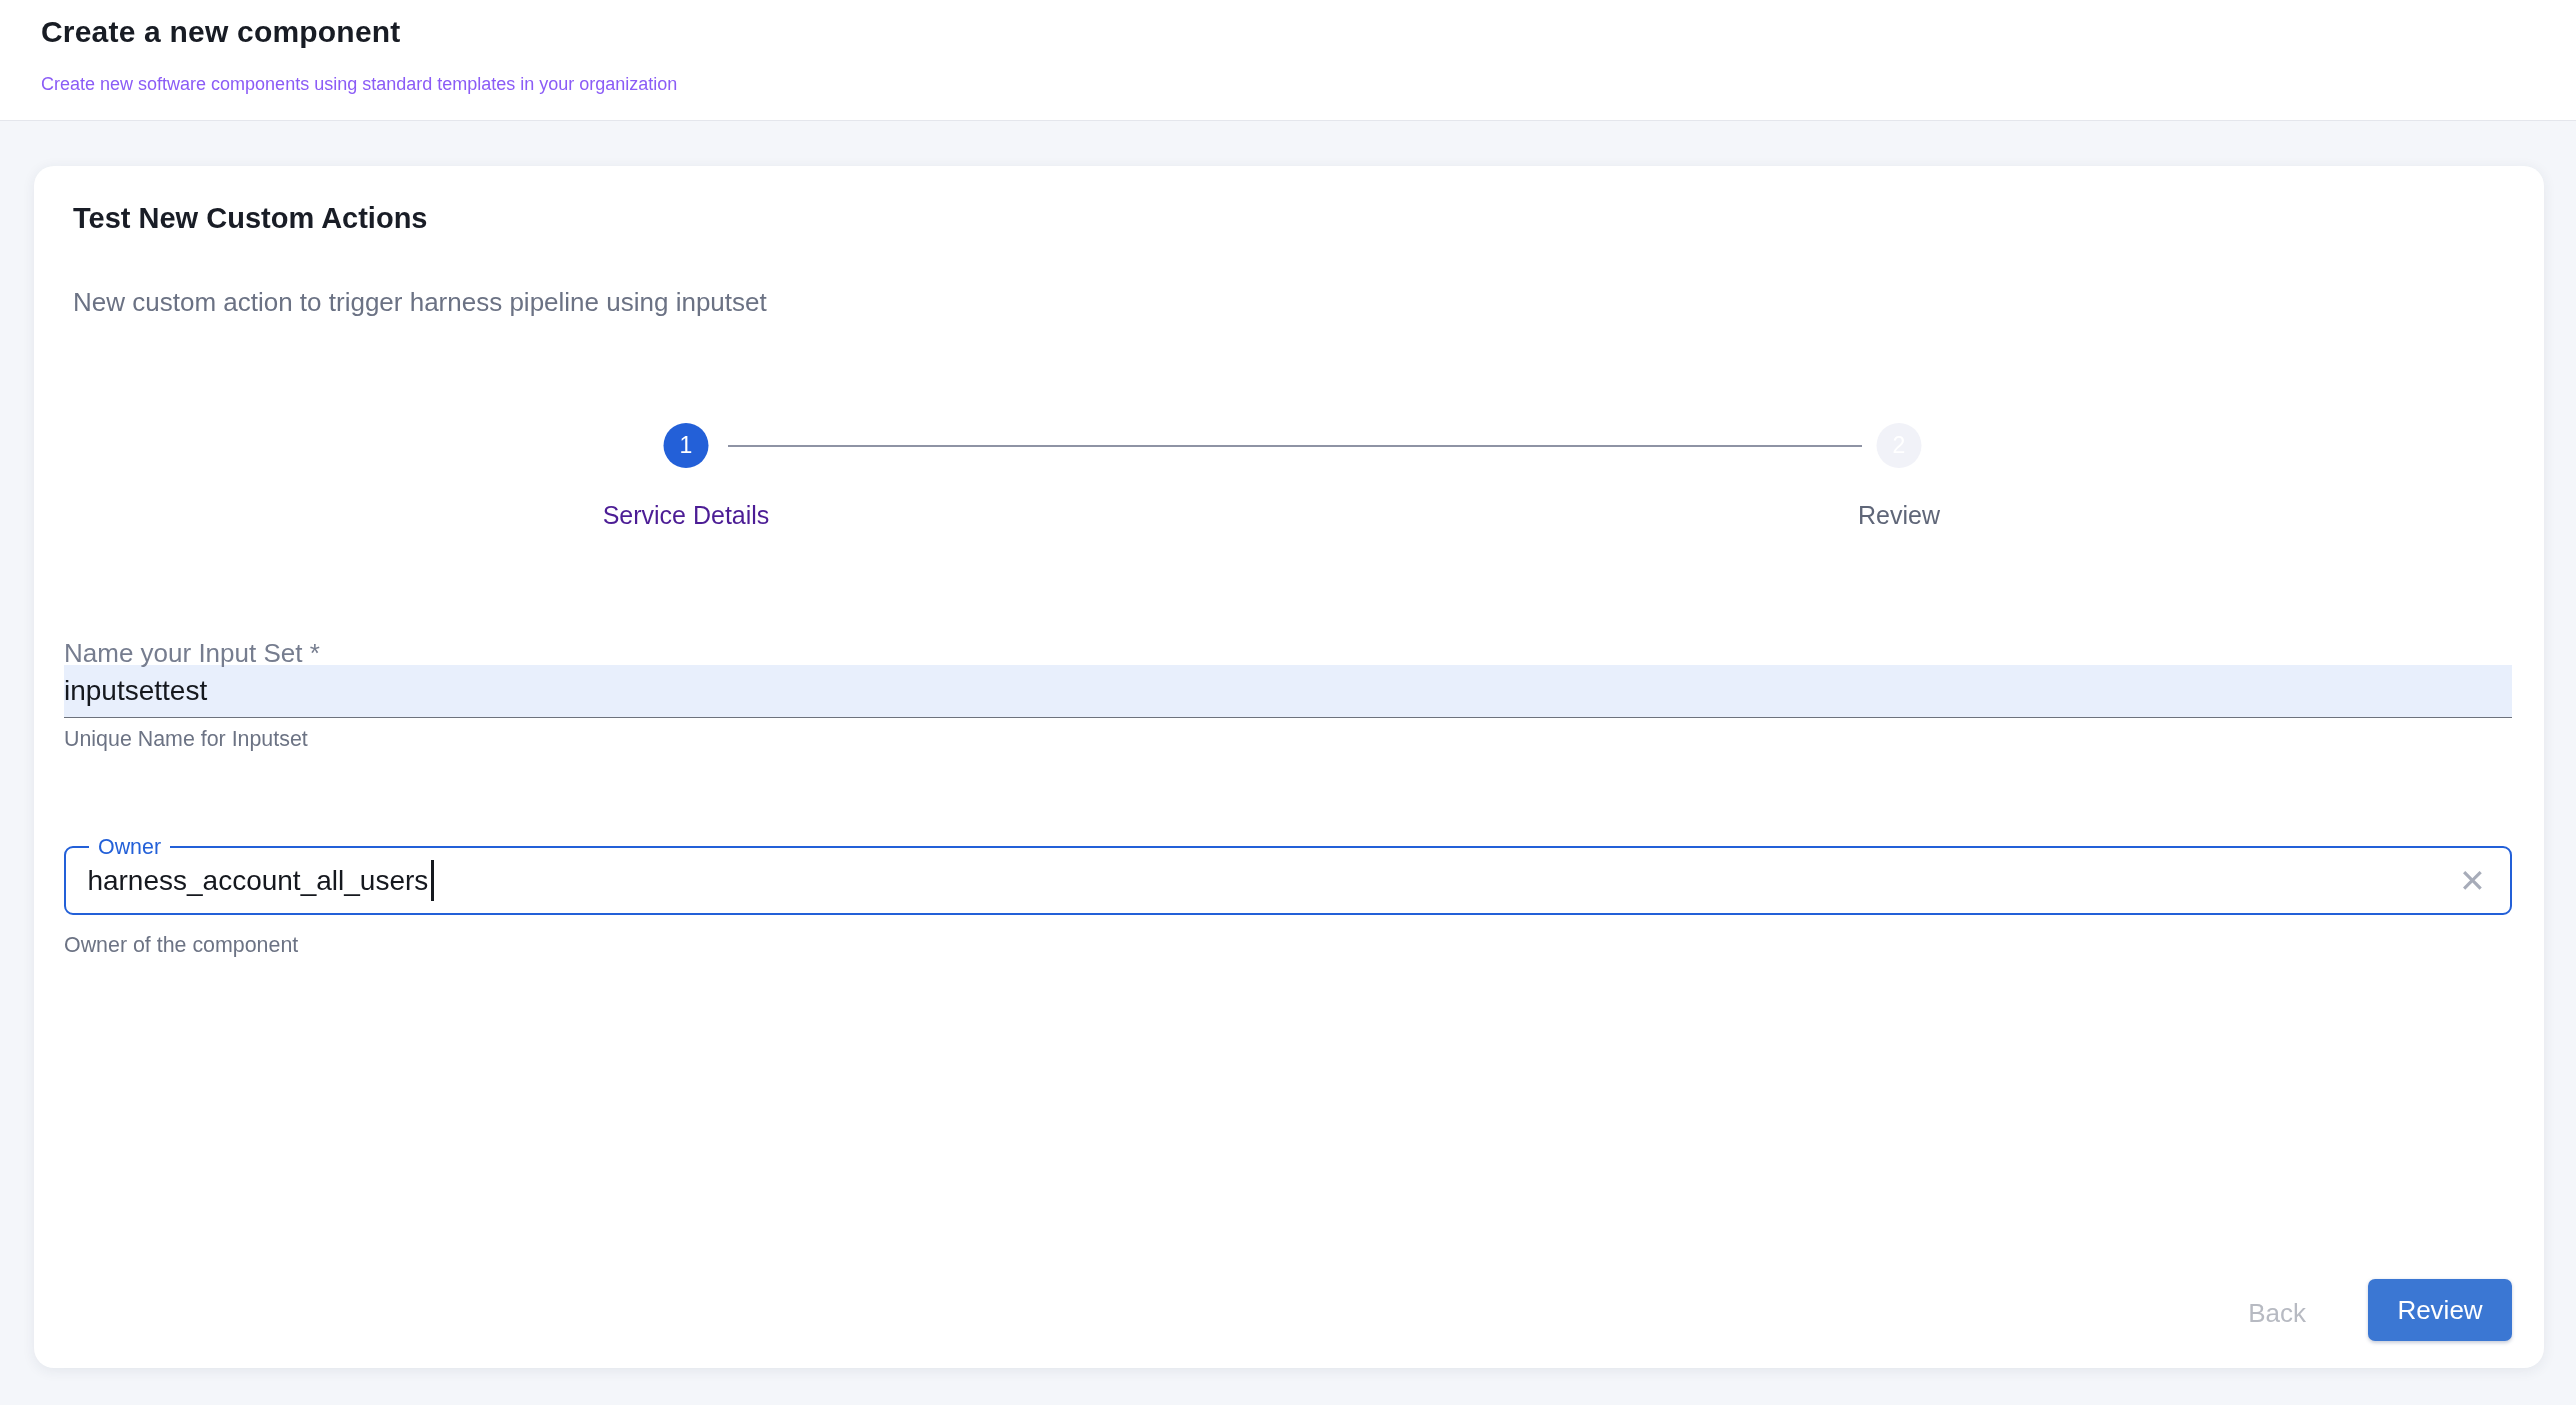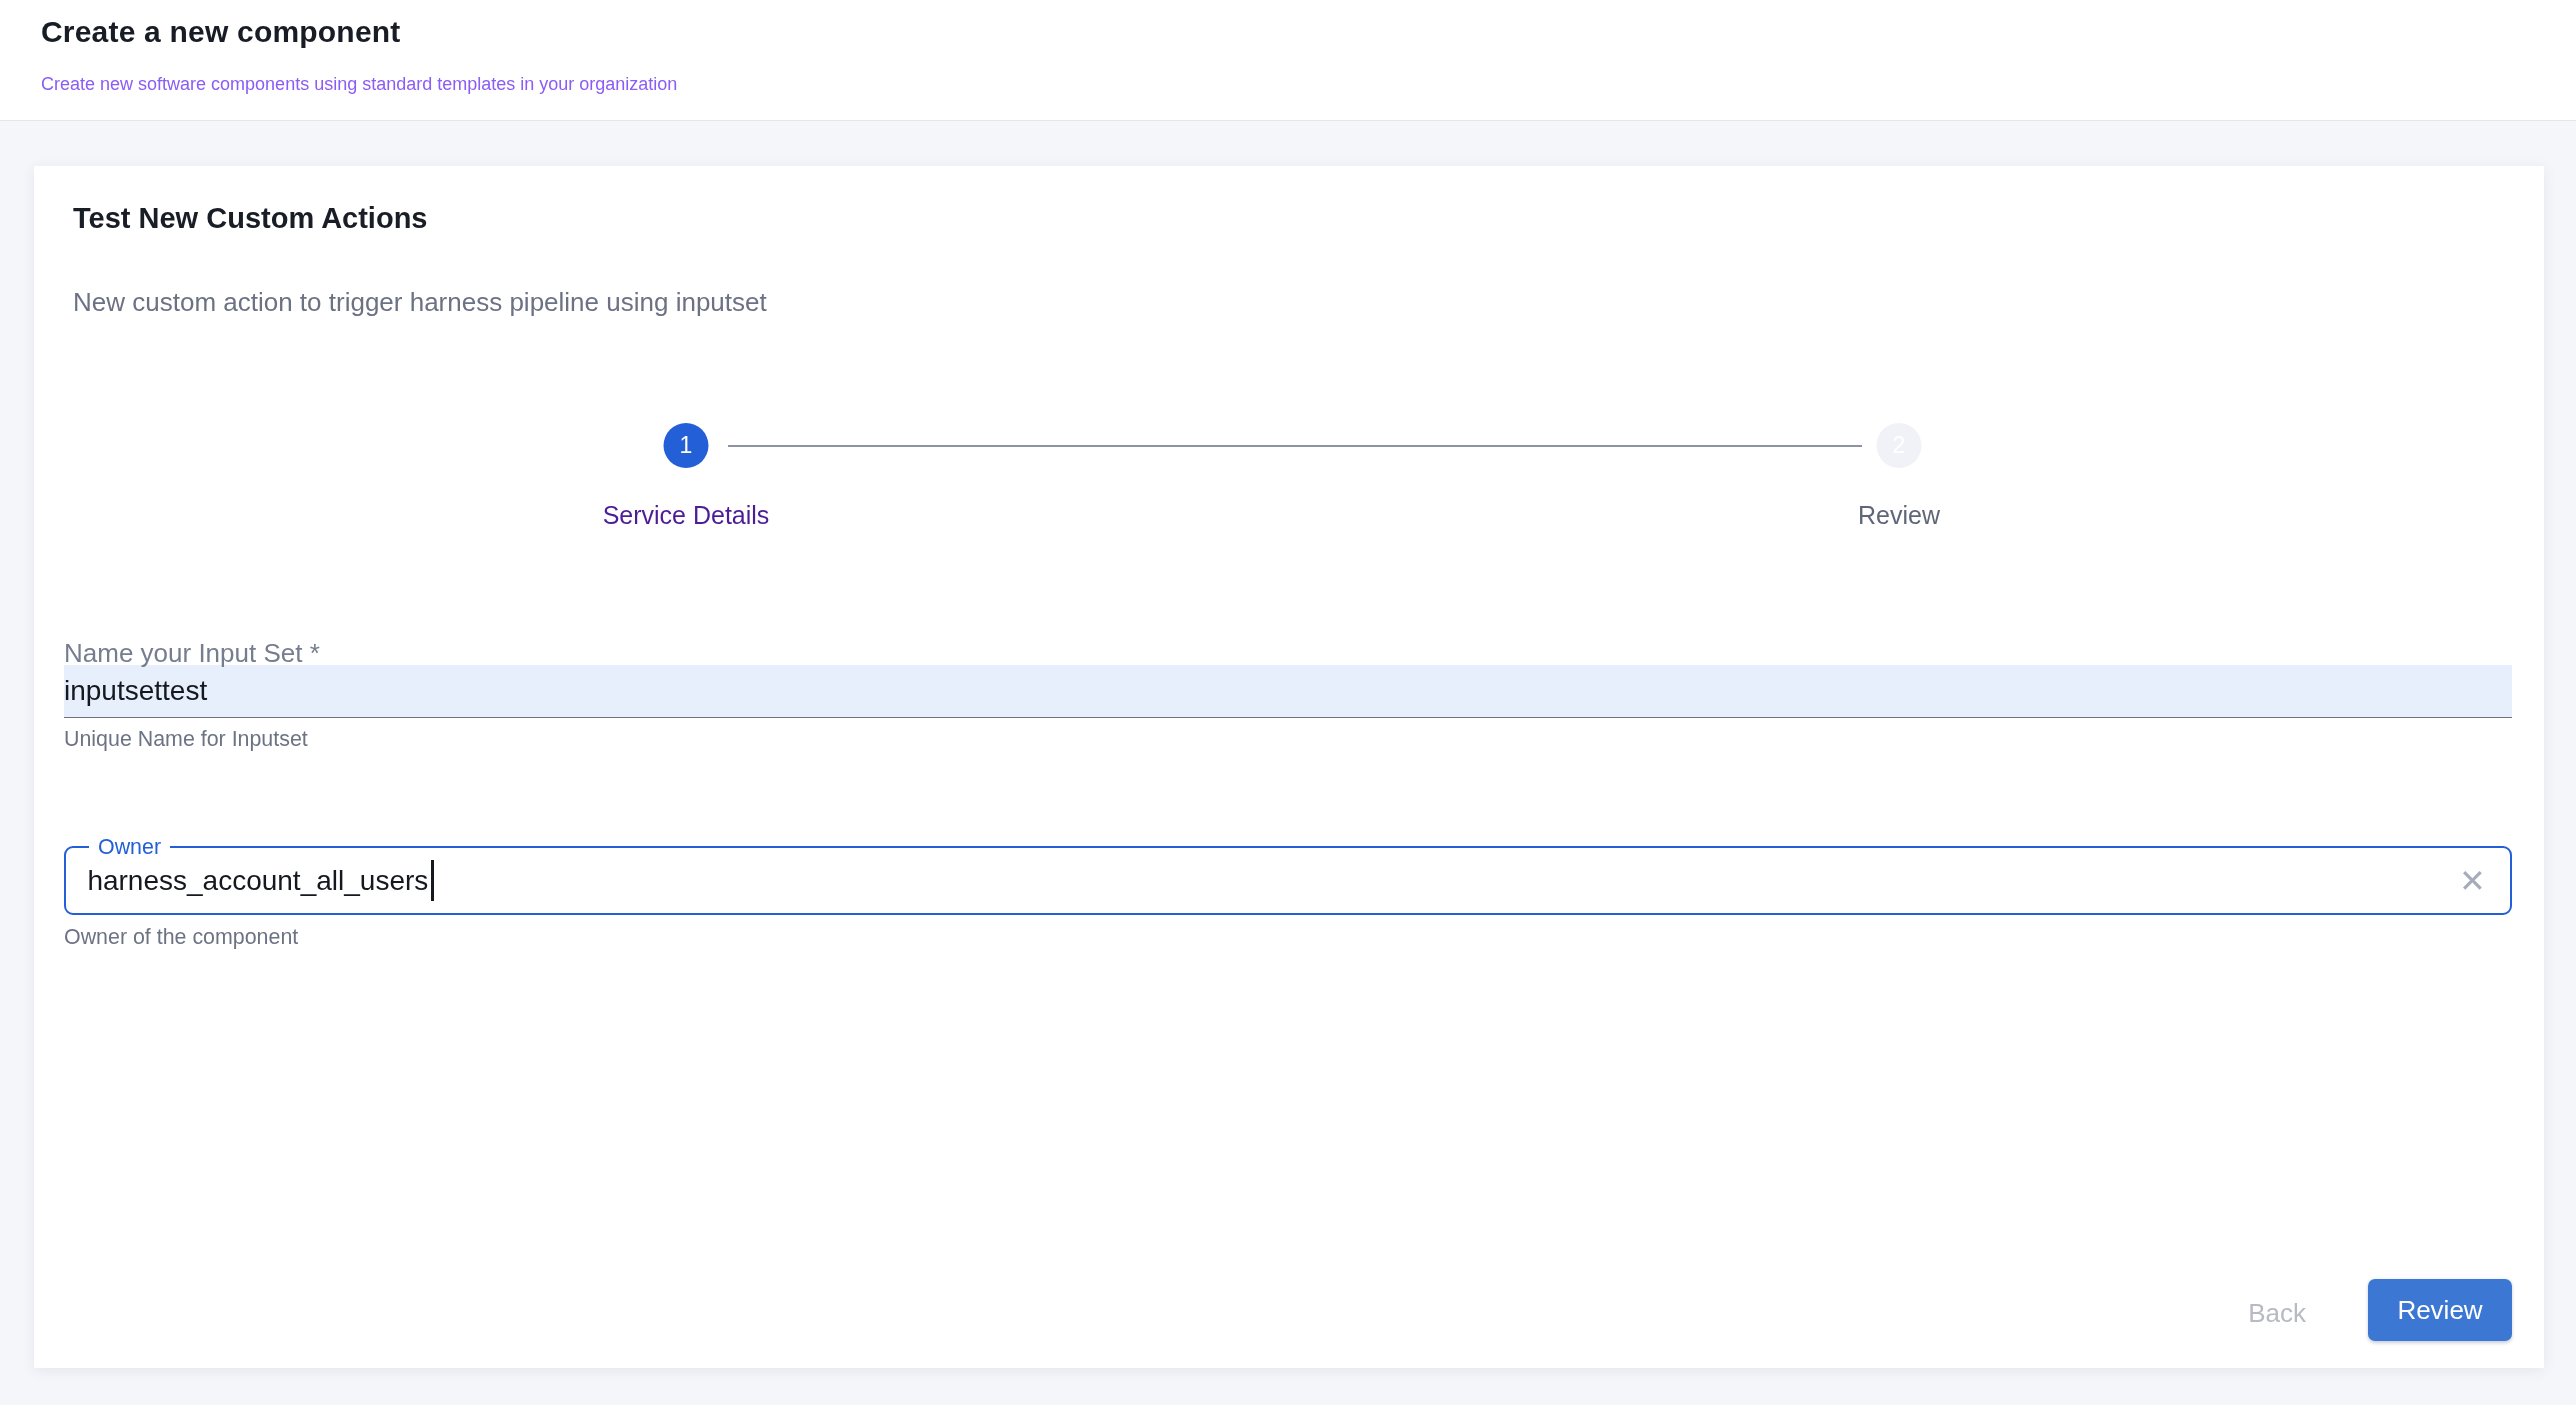--- a/index.html
+++ b/index.html
@@ -22,21 +22,21 @@
   }
   .page-subtitle {
     margin-top: 19.6px;
     font-size: 18px; color: #8b5cf6; line-height: 28.5px;
   }
 
   
   .page-body { padding: 45px 32px 0 34px; }
   .card {
     background: #ffffff;
-    border-radius: 1px;
+    border-radius: 20px;
     height: 1202px;
     padding: 34px 32px 27px 30px;
     box-shadow: 0 2.7px 12.5px rgba(35, 45, 75, 0.08);
     display: flex; flex-direction: column;
   }
   .card-title {
     margin-left: 9px;
     font-size: 29px; font-weight: 700; color: #191d26; line-height: 37px;
   }
   .card-subtitle {
@@ -181,21 +181,21 @@
 
       <div class="field field-owner">
         <div class="owner-box">
           <span class="owner-notch-label">Owner</span>
           <span class="owner-value">harness_account_all_users</span>
           <span class="text-caret"></span>
           <button class="clear-button">
             <span class="clear-icon">✕</span>
           </button>
         </div>
-        <div class="helper-text" style="margin-top:10px;">Owner of the component</div>
+        <div class="helper-text" style="margin-top:18px;">Owner of the component</div>
       </div>
 
     </div>
 
     <div class="form-actions">
       <button class="back-button">Back</button>
       <button class="review-button">Review</button>
     </div>
 
   </section>

